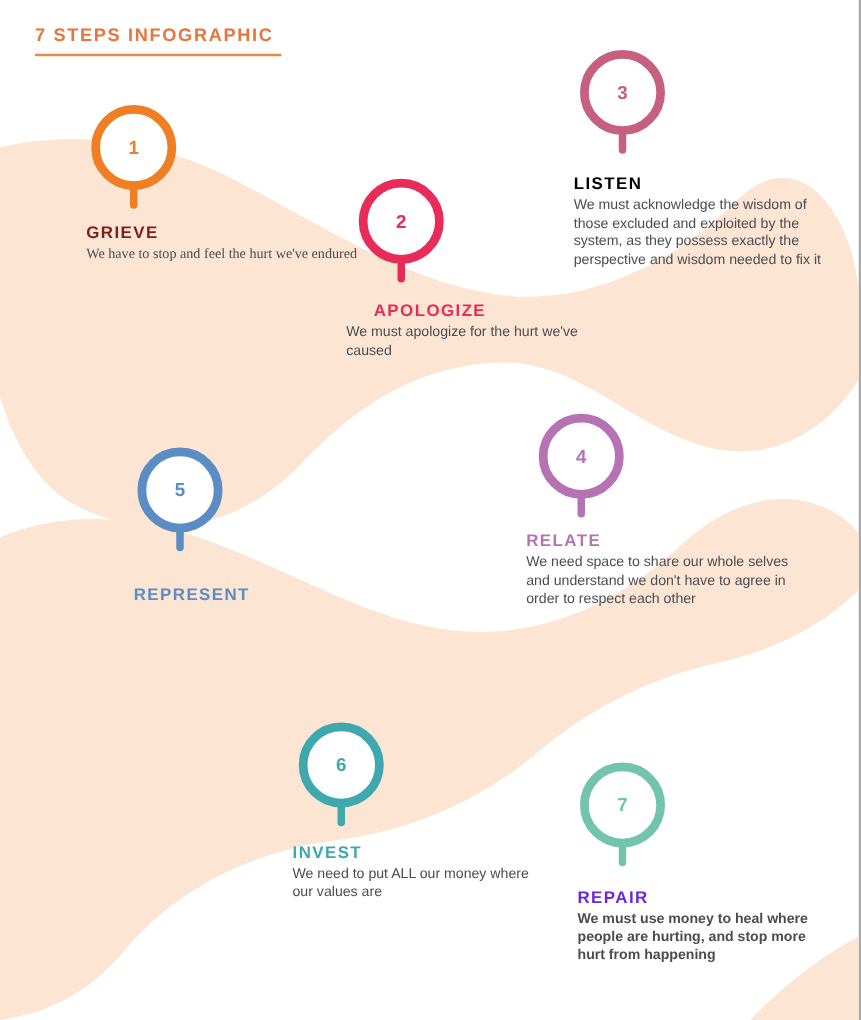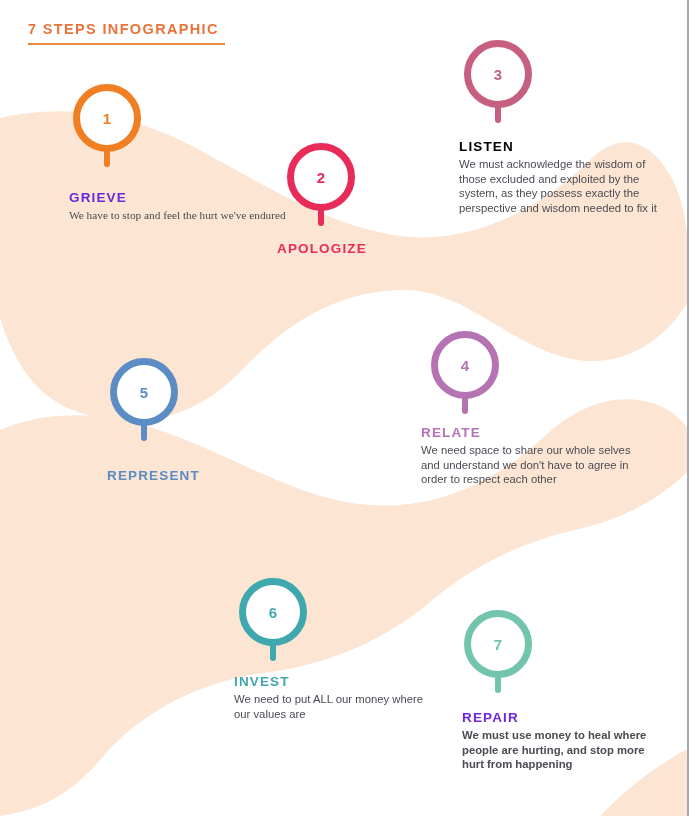--- a/index.html
+++ b/index.html
@@ -155,33 +155,34 @@
   </div>
 
   <div class="step" style="left: 73px; top: 84px;">
     <div class="pin">
       <div class="pin-ring" style="border-color: rgb(240, 126, 34); border-width: 7px;"></div>
       <div class="pin-num" style="color: rgb(240, 126, 34);">1</div>
       <div class="pin-stem" style="background: rgb(240, 126, 34);"></div>
     </div>
   </div>
   <div class="step-text" style="left: 69px; top: 178px; width: 220px;">
-    <div class="step-label" style="color: #6d28d9; margin-top: 12px;">GRIEVE</div>
+    <div class="step-label" style="color: #7f1d1d;">GRIEVE</div>
     <div class="step-desc" style="color: rgb(75, 75, 84); font-family: Liberation Serif, serif;">We have to stop and feel the hurt we've endured</div>
   </div>
 
   <div class="step" style="left: 287px; top: 143px;">
     <div class="pin">
       <div class="pin-ring" style="border-color: rgb(232, 43, 89); border-width: 7px;"></div>
       <div class="pin-num" style="color: rgb(232, 43, 89);">2</div>
       <div class="pin-stem" style="background: rgb(232, 43, 89);"></div>
     </div>
   </div>
   <div class="step-text" style="left: 277px; top: 241px; width: 220px;">
-    <div class="step-label" style="color: rgb(232, 43, 89);">APOLOGIZE</div>
+    <div class="step-label" style="color: rgb(232, 43, 89); margin-left: 22px;">APOLOGIZE</div>
+    <div class="step-desc" style="color: rgb(75, 75, 84);">We must apologize for the hurt we've caused</div>
   </div>
 
   <div class="step" style="left: 464px; top: 40px;">
     <div class="pin">
       <div class="pin-ring" style="border-color: rgb(199, 96, 126); border-width: 7px;"></div>
       <div class="pin-num" style="color: rgb(199, 96, 126);">3</div>
       <div class="pin-stem" style="background: rgb(199, 96, 126);"></div>
     </div>
   </div>
   <div class="step-text" style="left: 459px; top: 139px; width: 205px;">

